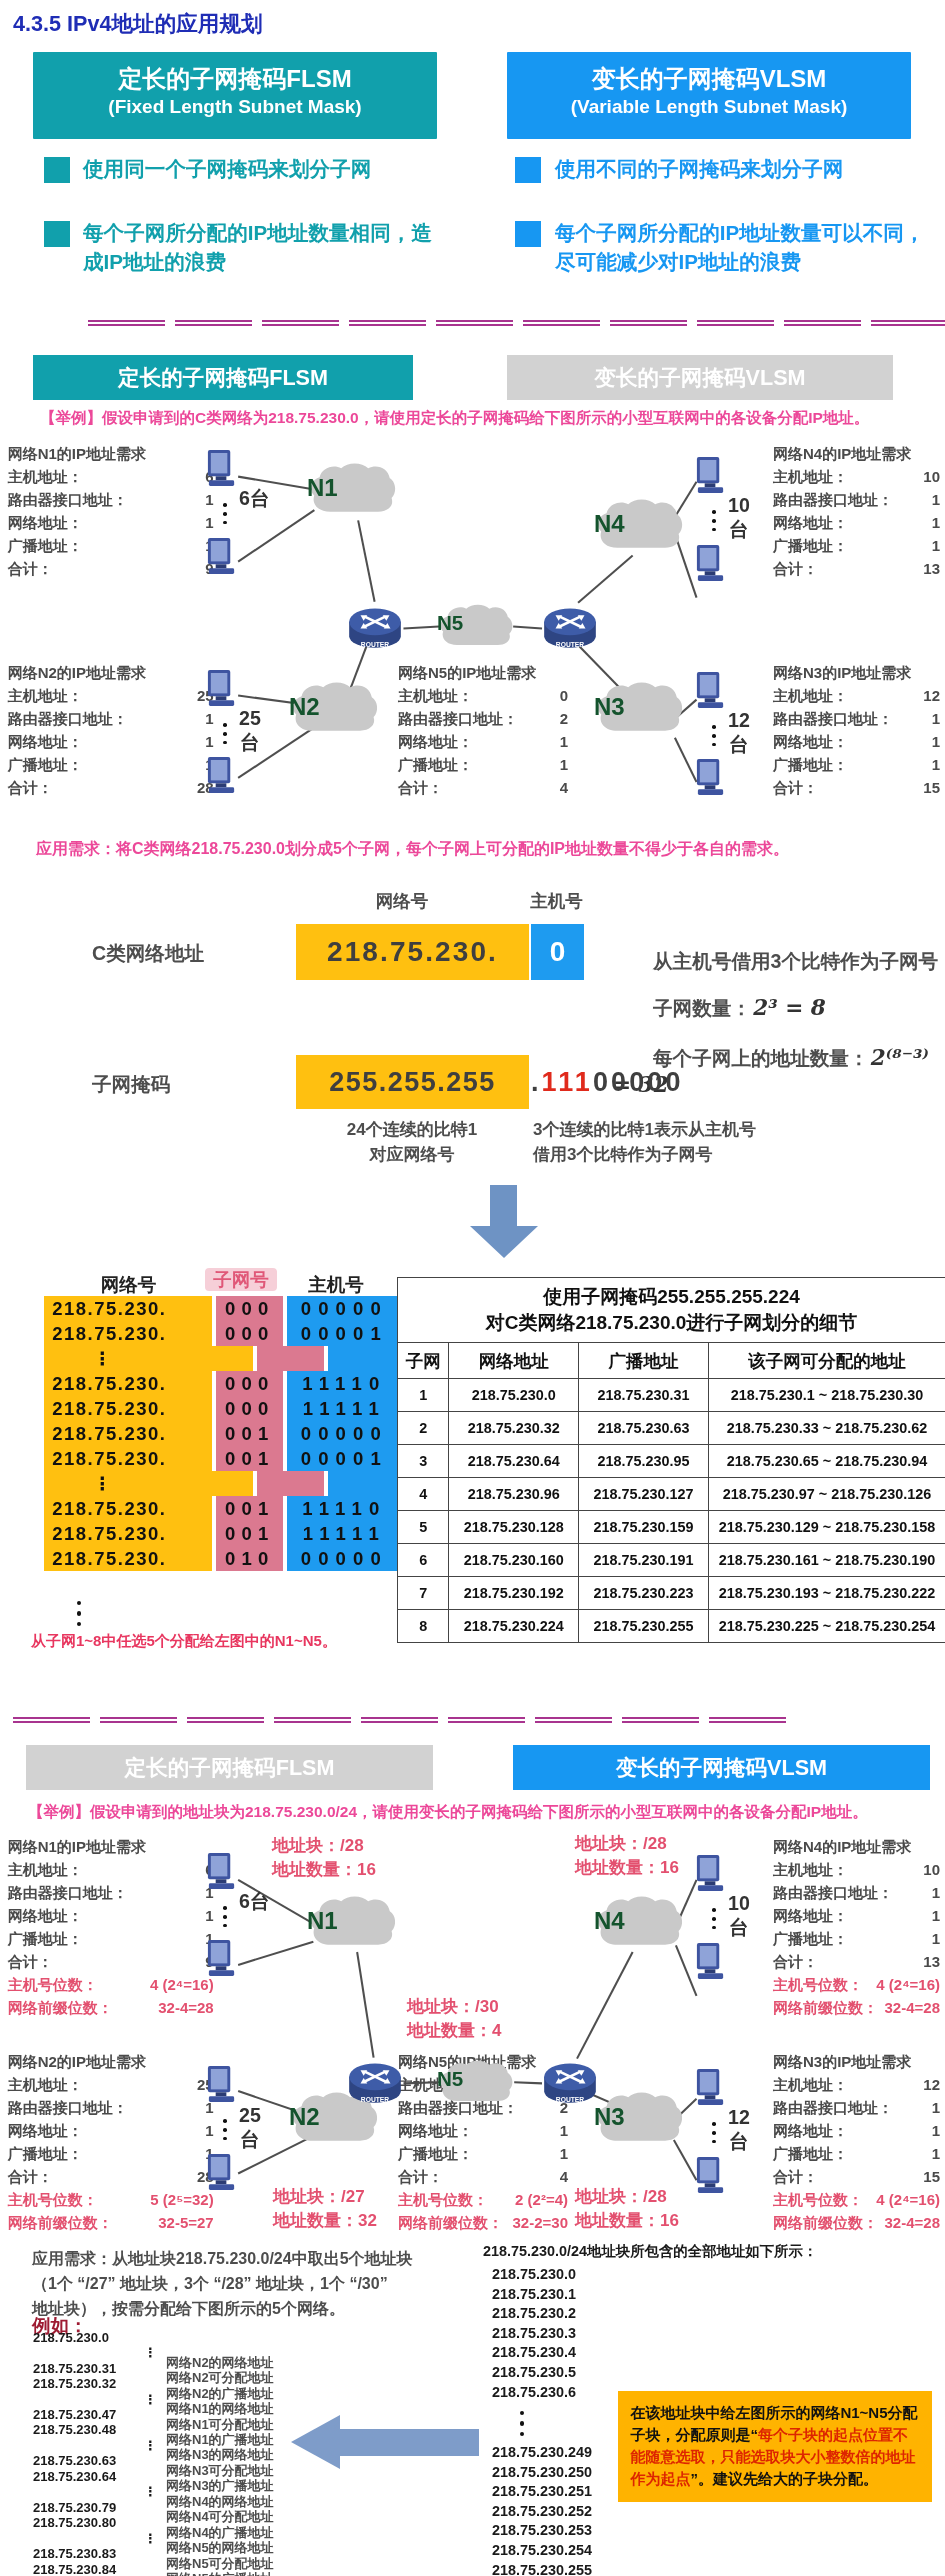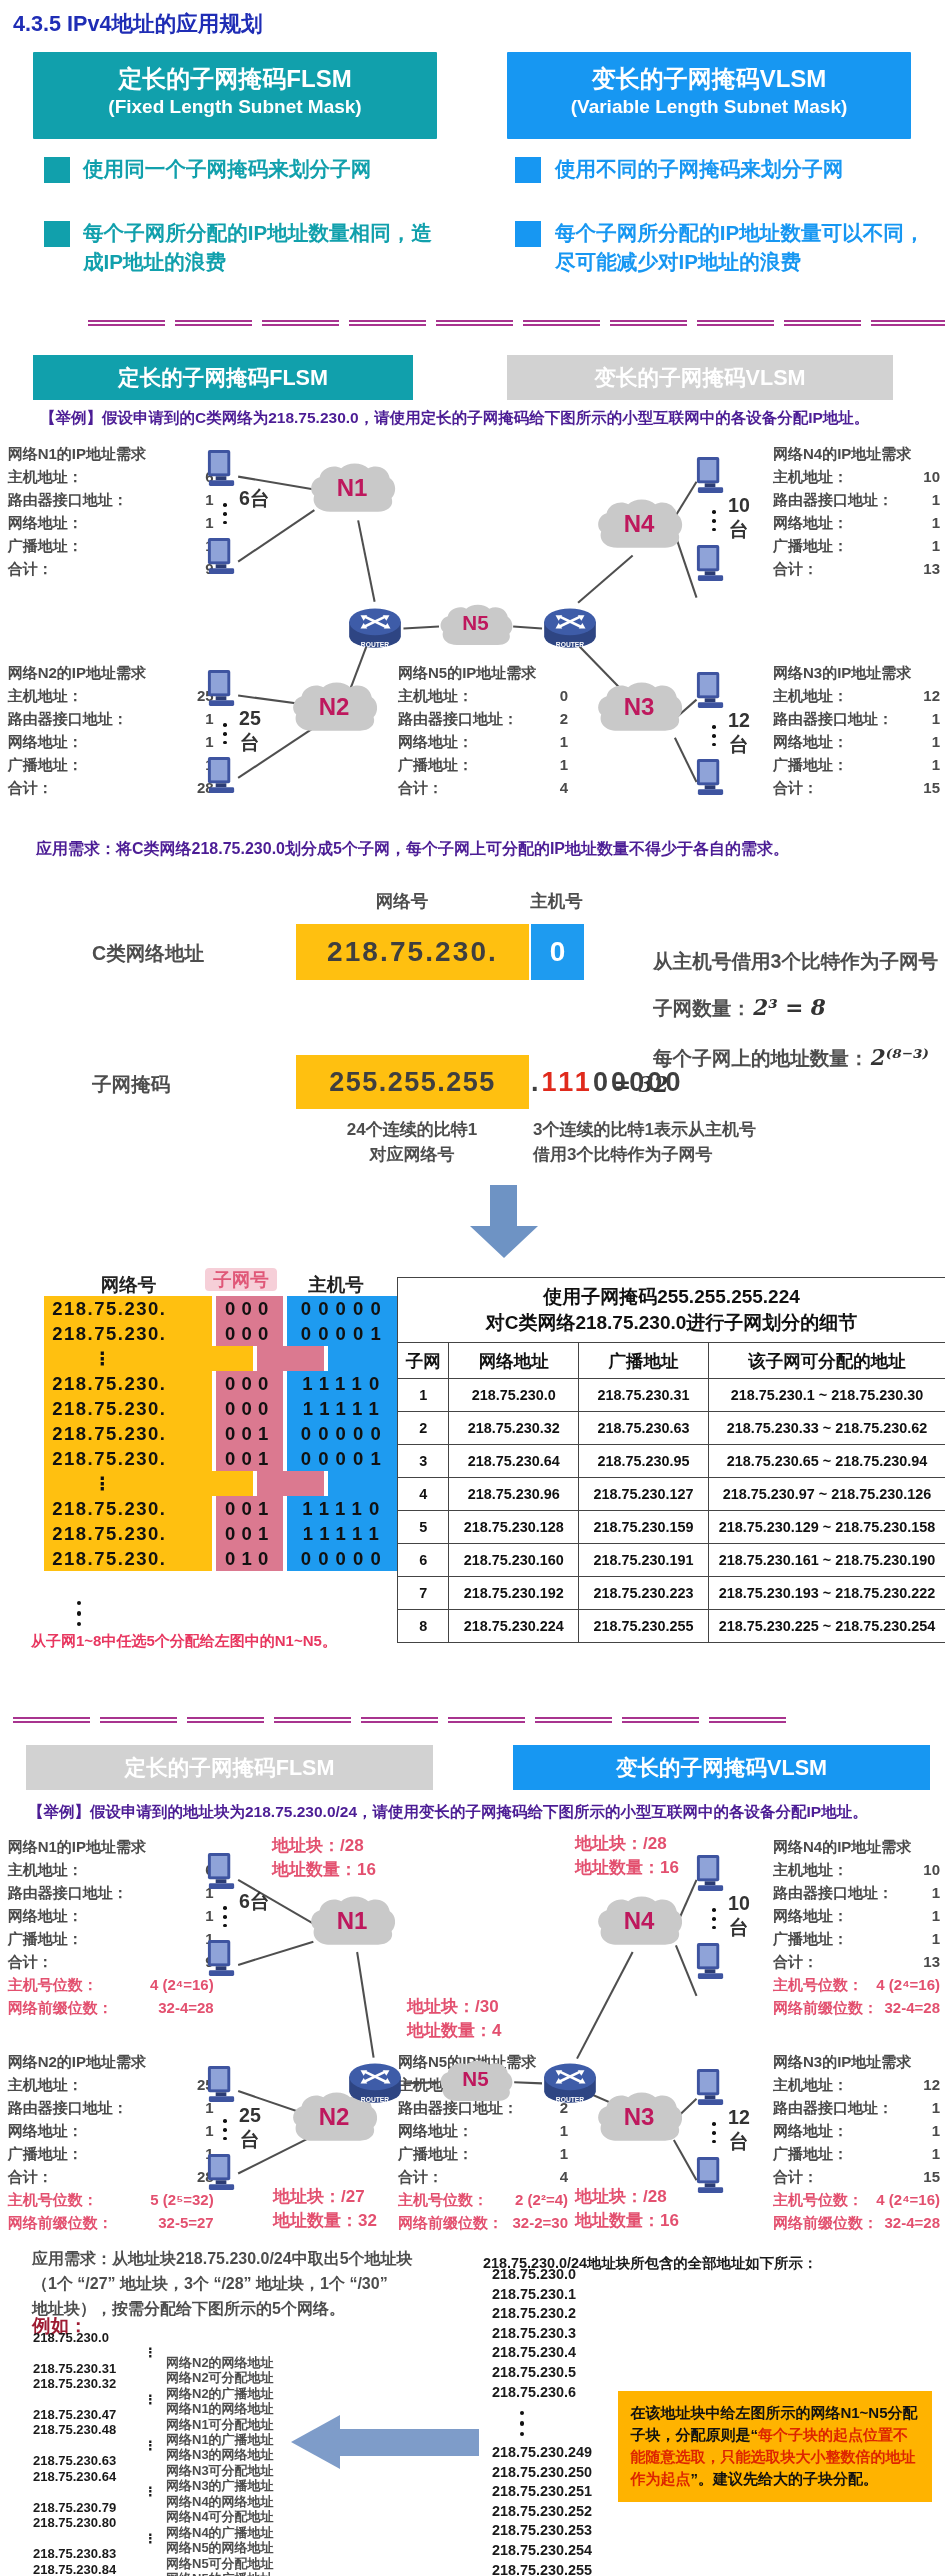--- a/index.html
+++ b/index.html
@@ -11,26 +11,26 @@
   .hdr-box .l1{font-size:24px;line-height:31px;margin-top:11.3px;}
   .hdr-box .l2{font-size:19px;line-height:26px;}
   .teal{background:#11A0AC;} .blue{background:#1797F2;} .grayb{background:#D2D2D2;}
   .bullet-sq{width:26px;height:26px;}
   .bullet-tx{font-size:20.6px;line-height:28px;}
   .tx-teal{color:#11A0AC;} .tx-blue{color:#1797F2;}
   .divider{height:6.7px;}
   .divider .bar{position:absolute;left:0;right:0;height:2.1px;
     background:repeating-linear-gradient(90deg,#A8348F 0 77px,rgba(0,0,0,0) 77px 87px);}
   .tab{height:45px;line-height:45px;text-align:center;font-size:21.6px;color:#fff;}
-  .example-line{font-size:15.5px;color:#4c1d95;}
+  .example-line{font-size:15.5px;color:#ec4899;}
   .req-title{font-size:15px;color:#4a4a4a;line-height:23px;white-space:nowrap;}
   .req-row{display:flex;justify-content:space-between;font-size:15px;color:#4a4a4a;line-height:23px;white-space:nowrap;}
   .req-row.redr{color:#E3506F;text-shadow:0 0 1.5px #fff,0 0 1.5px #fff;}
   .anno{color:#E3506F;font-size:17px;line-height:24px;white-space:nowrap;text-shadow:0 0 1.5px #fff,0 0 2.1px #fff;}
-  .cloud-label{position:absolute;width:100%;text-align:center;color:#be185d;font-size:24px;}
+  .cloud-label{position:absolute;width:100%;color:#14532d;font-size:24px;}
   .count-lbl{font-size:19.6px;color:#333;line-height:24px;text-align:center;}
   .vdot{width:4.1px;height:4.1px;border-radius:50%;background:#111;margin:6.2px 0;}
   .mask-blk{text-align:center;color:#3f3f3f;}
   .mask-lab{font-size:19.6px;color:#4d4d4d;margin-left:40px;}
   .cap{font-size:17px;color:#4d4d4d;line-height:25px;}
   .formula{font-family:"DejaVu Serif",serif;font-style:italic;font-size:21.6px;color:#333;}
   .bin-hdr{font-size:18.5px;color:#222;text-align:center;}
   .pill{background:#F6CFD8;color:#E05878;font-size:18.5px;padding:1px 8.2px;border-radius:4.1px;}
   .bin-row{display:flex;}
   .bin-cell{height:25px;line-height:25px;font-size:18.5px;color:#111;}
@@ -837,21 +837,21 @@
           <polygon points="32,29 45,29 38,40"></polygon>
         </g>
         <text x="60" y="90" fill="#fff" font-size="13" font-weight="bold" text-anchor="middle" class="rlabel">ROUTER</text>
       </svg></div>
   </div>
 
 <div class="abs vlsm-req" style="left:32px;top:2246px;">应用需求：从地址块218.75.230.0/24中取出5个地址块</div>
 <div class="abs vlsm-req" style="left:32px;top:2271px;">（1个 “/27” 地址块，3个 “/28” 地址块，1个 “/30”</div>
 <div class="abs vlsm-req" style="left:32px;top:2296px;">地址块），按需分配给下图所示的5个网络。</div>
 
-<div class="abs list-item" style="left:483px;top:2242px;margin-top:12px;">218.75.230.0/24地址块所包含的全部地址如下所示：</div>
+<div class="abs list-item" style="left:483px;top:2242px;">218.75.230.0/24地址块所包含的全部地址如下所示：</div>
 <div class="abs" id="full-list-top" style="left:492px;top:2265px;">
     <div class="list-item">218.75.230.0</div>
     <div class="list-item">218.75.230.1</div>
     <div class="list-item">218.75.230.2</div>
     <div class="list-item">218.75.230.3</div>
     <div class="list-item">218.75.230.4</div>
     <div class="list-item">218.75.230.5</div>
     <div class="list-item">218.75.230.6</div>
   </div>
 <div class="abs" style="left:520px;top:2405px;">

